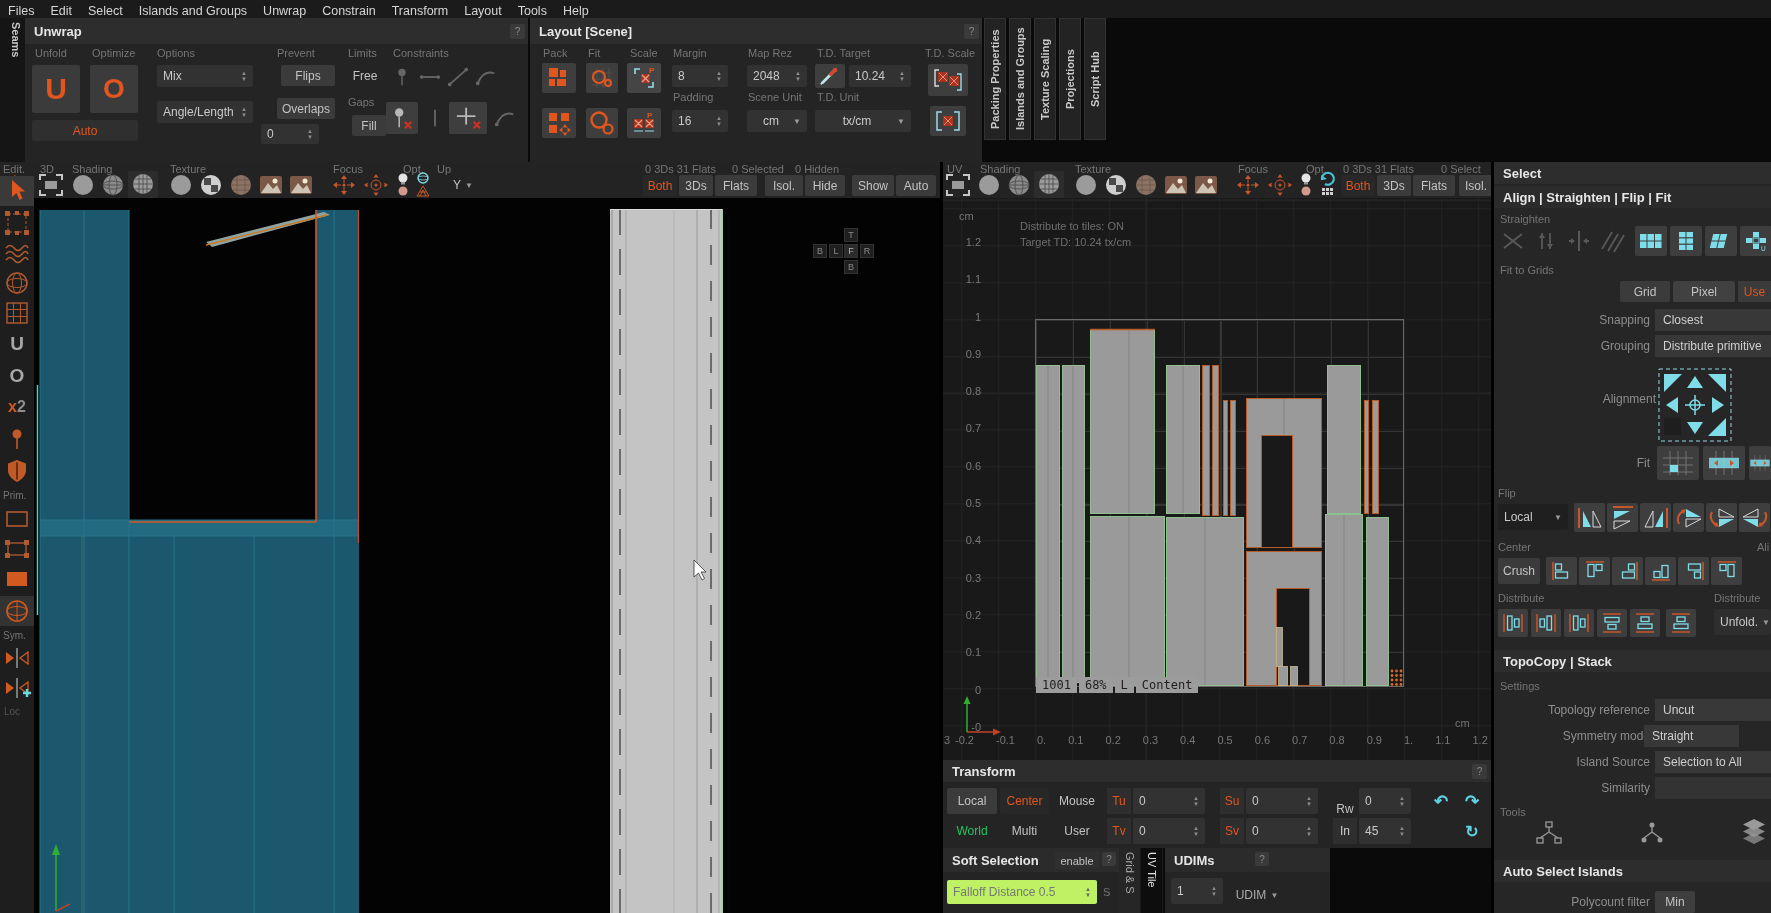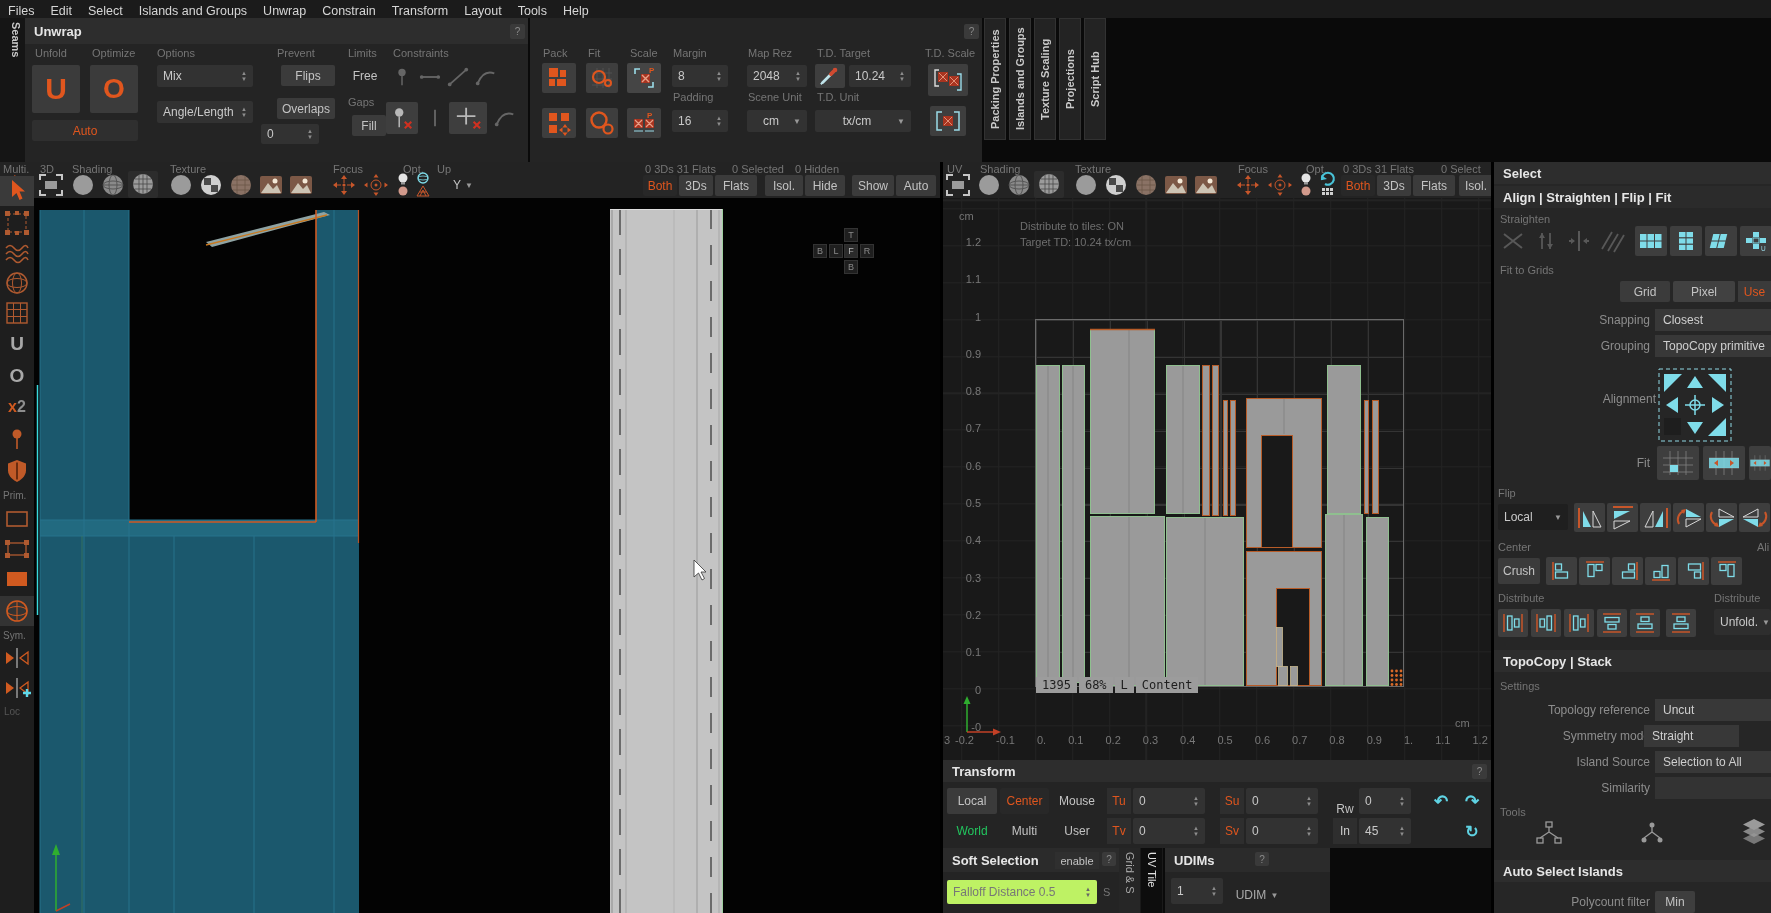--- a/index.html
+++ b/index.html
@@ -423,20 +423,23 @@
         <svg width="32" height="26" viewBox="0 0 34 28">
           <use href="#i-crossx"></use>
         </svg>
       </div>
     <svg class="a" style="left:468px;top:88px" width="24" height="24" viewBox="0 0 26 24">
         <use href="#i-hook"></use>
       </svg>
   </div>
 
   <div class="a" style="left:530px;top:18px;width:452px;height:144px;background:#242424">
+    <div class="hdr a" style="left:0;top:0;width:452px;height:26px">
+        <span>Layout [Scene]</span>
+      </div>
     <div class="q a" style="left:434px;top:6px;width:15px;height:15px">?</div>
     <div class="a lbl" style="left:13px;top:29px">Pack</div>
     <div class="a lbl" style="left:58px;top:29px">Fit</div>
     <div class="a lbl" style="left:100px;top:29px">Scale</div>
     <div class="a lbl" style="left:143px;top:29px">Margin</div>
     <div class="a lbl" style="left:218px;top:29px">Map Rez</div>
     <div class="a lbl" style="left:287px;top:29px">T.D. Target</div>
     <div class="a lbl" style="left:395px;top:29px">T.D. Scale</div>
     <div class="a lbl" style="left:143px;top:73px">Padding</div>
     <div class="a lbl" style="left:218px;top:73px">Scene Unit</div>
@@ -530,21 +533,21 @@
   <div class="vt">Packing Properties</div>
       <div class="vt">Islands and Groups</div>
       <div class="vt">Texture Scaling</div>
       <div class="vt">Projections</div>
       <div class="vt">Script Hub</div>
     </div>
 
   <div class="a" style="left:0;top:162px;width:940px;height:36px;background:#232323"></div>
   <div class="a" style="left:943px;top:162px;width:548px;height:36px;background:#232323"></div>
 
-  <div class="a lbl" style="left:3px;top:163px">Multi.</div>
+  <div class="a lbl" style="left:3px;top:163px">Edit.</div>
   <svg class="a" style="left:8px;top:173px" width="22" height="22" viewBox="0 0 24 24">
       <use href="#i-cur"></use>
     </svg>
   <div class="a lbl" style="left:40px;top:163px">3D</div>
   <svg class="a" style="left:38px;top:173px" width="26" height="24" viewBox="0 0 26 24">
       <use href="#i-frame"></use>
     </svg>
   <div class="a lbl" style="left:72px;top:163px">Shading</div>
   <svg class="a" style="left:70px;top:173px" width="26" height="24" viewBox="0 0 26 24">
       <use href="#i-sph0"></use>
@@ -867,21 +870,21 @@
           <circle cx="356" cy="360" r="1.4"></circle>
             <circle cx="360.5" cy="360" r="1.4"></circle>
             <circle cx="365" cy="360" r="1.4"></circle>
           <circle cx="356" cy="364.5" r="1.4"></circle>
             <circle cx="360.5" cy="364.5" r="1.4"></circle>
             <circle cx="365" cy="364.5" r="1.4"></circle>
         </g>
       </svg>
     </div>
     <div class="a" style="left:93px;top:479px;display:flex;gap:2px">
-      <span class="statchip">1395</span>
+      <span class="statchip">1001</span>
       <span class="statchip">68%</span>
       <span class="statchip">L</span>
       <span class="statchip">Content</span>
     </div>
     <svg class="a" style="left:14px;top:496px" width="46" height="44" viewBox="0 0 46 44">
       <line x1="10" y1="8" x2="10" y2="38" stroke="#2fae2f" stroke-width="1.5"></line>
       <polygon points="10,2 6.5,10 13.5,10" fill="#2fae2f"></polygon>
       <line x1="10" y1="38" x2="38" y2="38" stroke="#c24026" stroke-width="1.5"></line>
       <polygon points="44,38 36,34.5 36,41.5" fill="#c24026"></polygon>
     </svg>
@@ -1033,21 +1036,21 @@
           <use href="#i-ucross"></use>
         </svg>
       </div>
     <div class="a lbl" style="left:6px;top:102px">Fit to Grids</div>
     <div class="a btn" style="left:126px;top:119px;width:50px;height:21px">Grid</div>
     <div class="a btn" style="left:179px;top:119px;width:62px;height:21px;background:#414141">Pixel</div>
     <div class="a btn orange" style="left:244px;top:119px;width:33px;height:21px;border-radius:0">Use</div>
     <div class="a rowlab" style="left:60px;top:151px;width:96px">Snapping</div>
     <div class="a rowval" style="left:161px;top:147px;width:116px;height:22px">Closest</div>
     <div class="a rowlab" style="left:60px;top:177px;width:96px">Grouping</div>
-    <div class="a rowval" style="left:161px;top:173px;width:116px;height:22px">TopoCopy primitive</div>
+    <div class="a rowval" style="left:161px;top:173px;width:116px;height:22px">Distribute primitive</div>
     <div class="a rowlab" style="left:66px;top:230px;width:96px">Alignment</div>
     <svg class="a" style="left:164px;top:206px" width="74" height="74" viewBox="0 0 74 74">
       <rect x="1" y="1" width="72" height="72" fill="none" stroke="#8fd8e4" stroke-width="1" stroke-dasharray="4 3"></rect>
       <g fill="#7fdce9">
         <polygon points="6,6 24,6 6,24"></polygon>
           <polygon points="68,6 50,6 68,24"></polygon>
           <polygon points="68,68 50,68 68,50"></polygon>
         <polygon points="37,8 29,20 45,20"></polygon>
           <polygon points="37,66 29,54 45,54"></polygon>
         <polygon points="8,37 20,29 20,45"></polygon>

